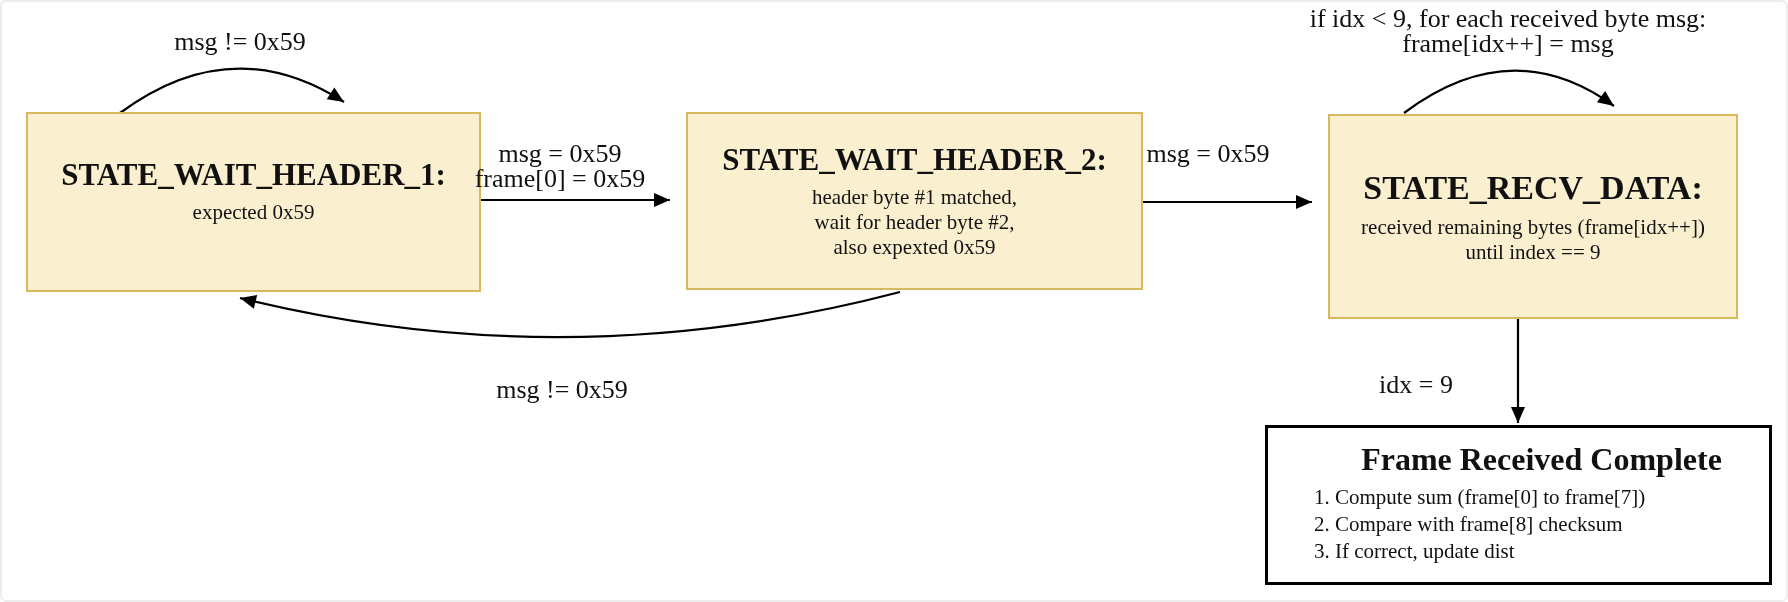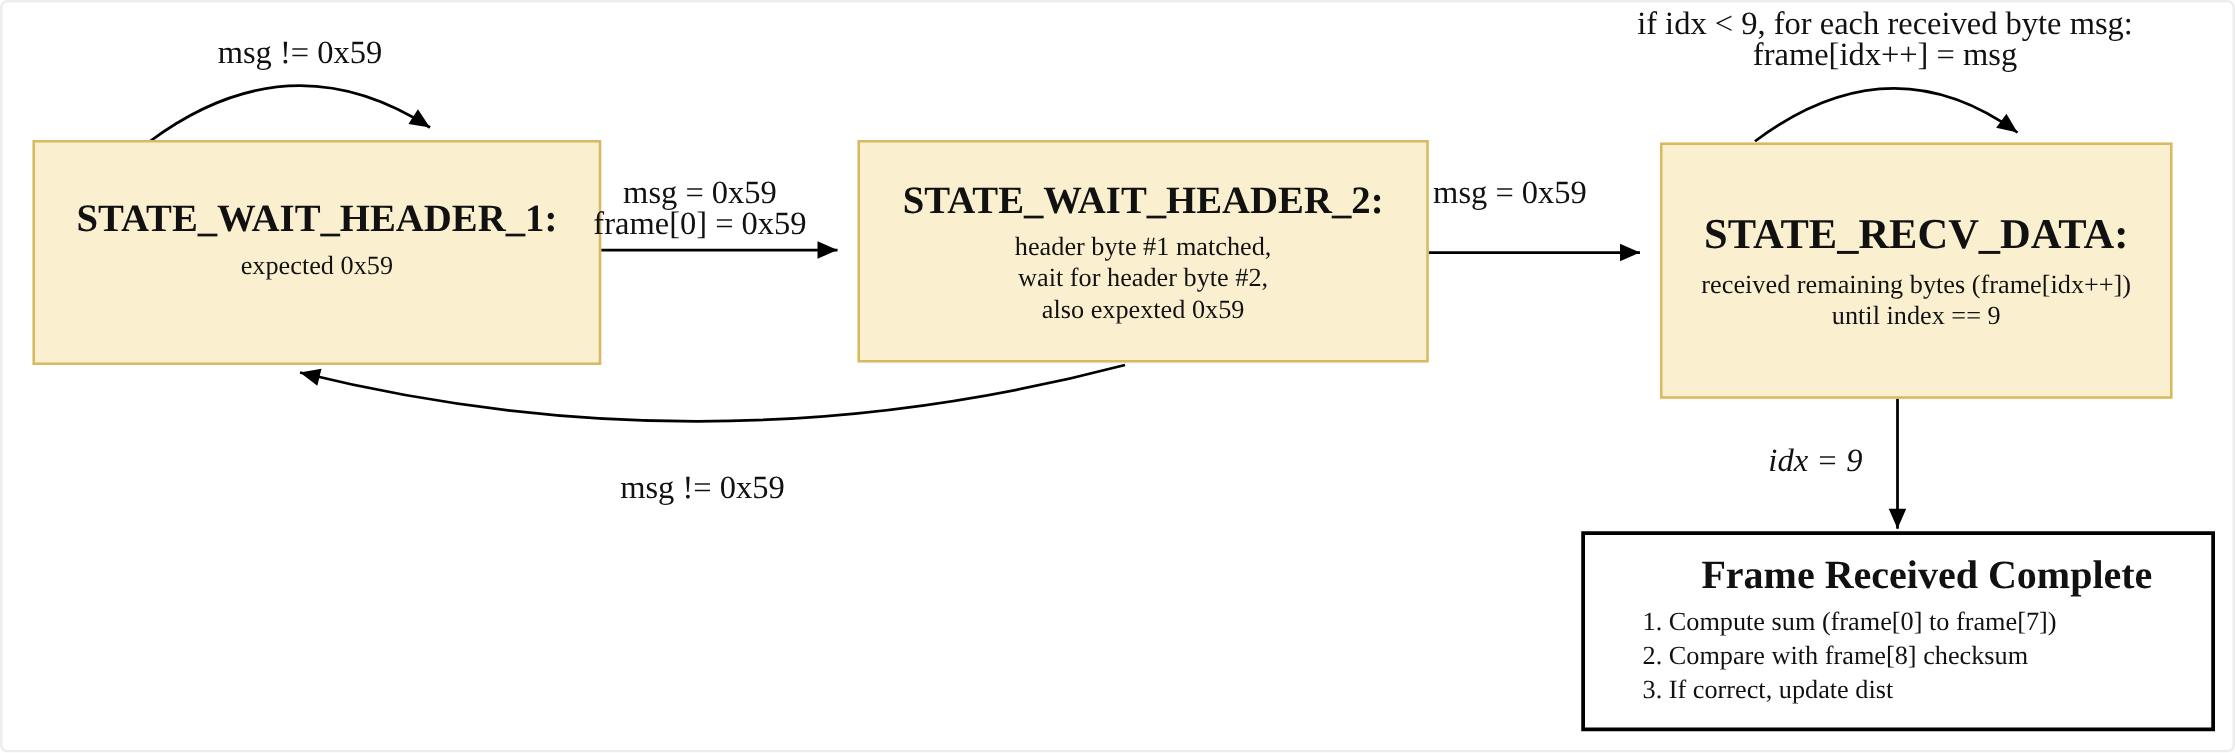--- a/index.html
+++ b/index.html
@@ -86,21 +86,21 @@
     line-height: 25px;
     text-align: center;
     z-index: 3;
     white-space: nowrap;
   }
   #label-loop1        { left: 128px;  top: 27px;  width: 220px; }
   #label-h1-h2        { left: 458px;  top: 139px; width: 200px; }
   #label-h2-recv      { left: 1106px; top: 139px; width: 200px; }
   #label-loop-recv    { left: 1280px; top: 4px;   width: 452px; }
   #label-recv-back    { left: 440px;  top: 375px; width: 240px; }
-  #label-recv-final   { left: 1340px; top: 354px; width: 148px; text-align: right; font-style: italic; }
+  #label-recv-final   { left: 1340px; top: 370px; width: 148px; text-align: center; }
 </style>
 </head>
 <body>
 
 <div id="canvas">
 
   <svg id="edge-layer" viewBox="0 0 1788 602" xmlns="http://www.w3.org/2000/svg">
     <defs>
       <marker id="arrowhead" markerUnits="userSpaceOnUse" markerWidth="18" markerHeight="16" viewBox="0 0 18 16" refX="17" refY="8" orient="auto">
         <path d="M1,1 L17,8 L1,15 Z" fill="#000000"></path>

